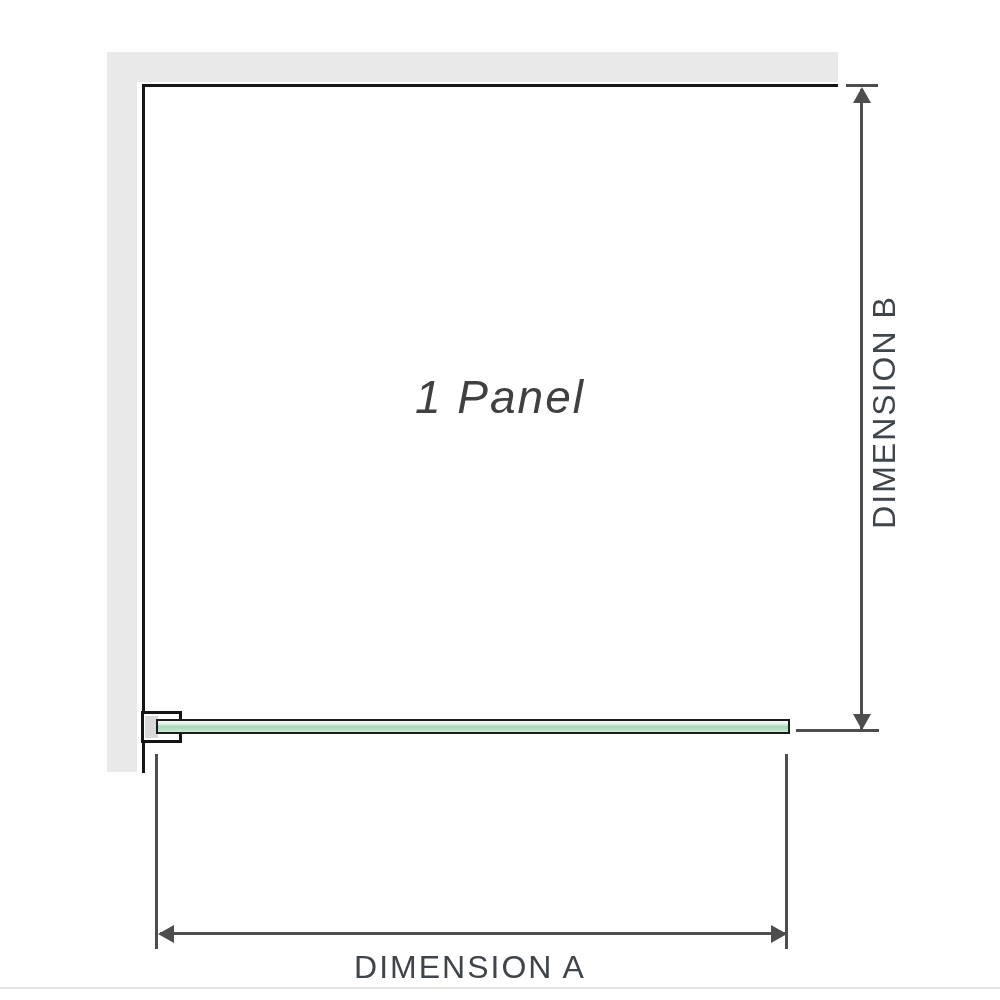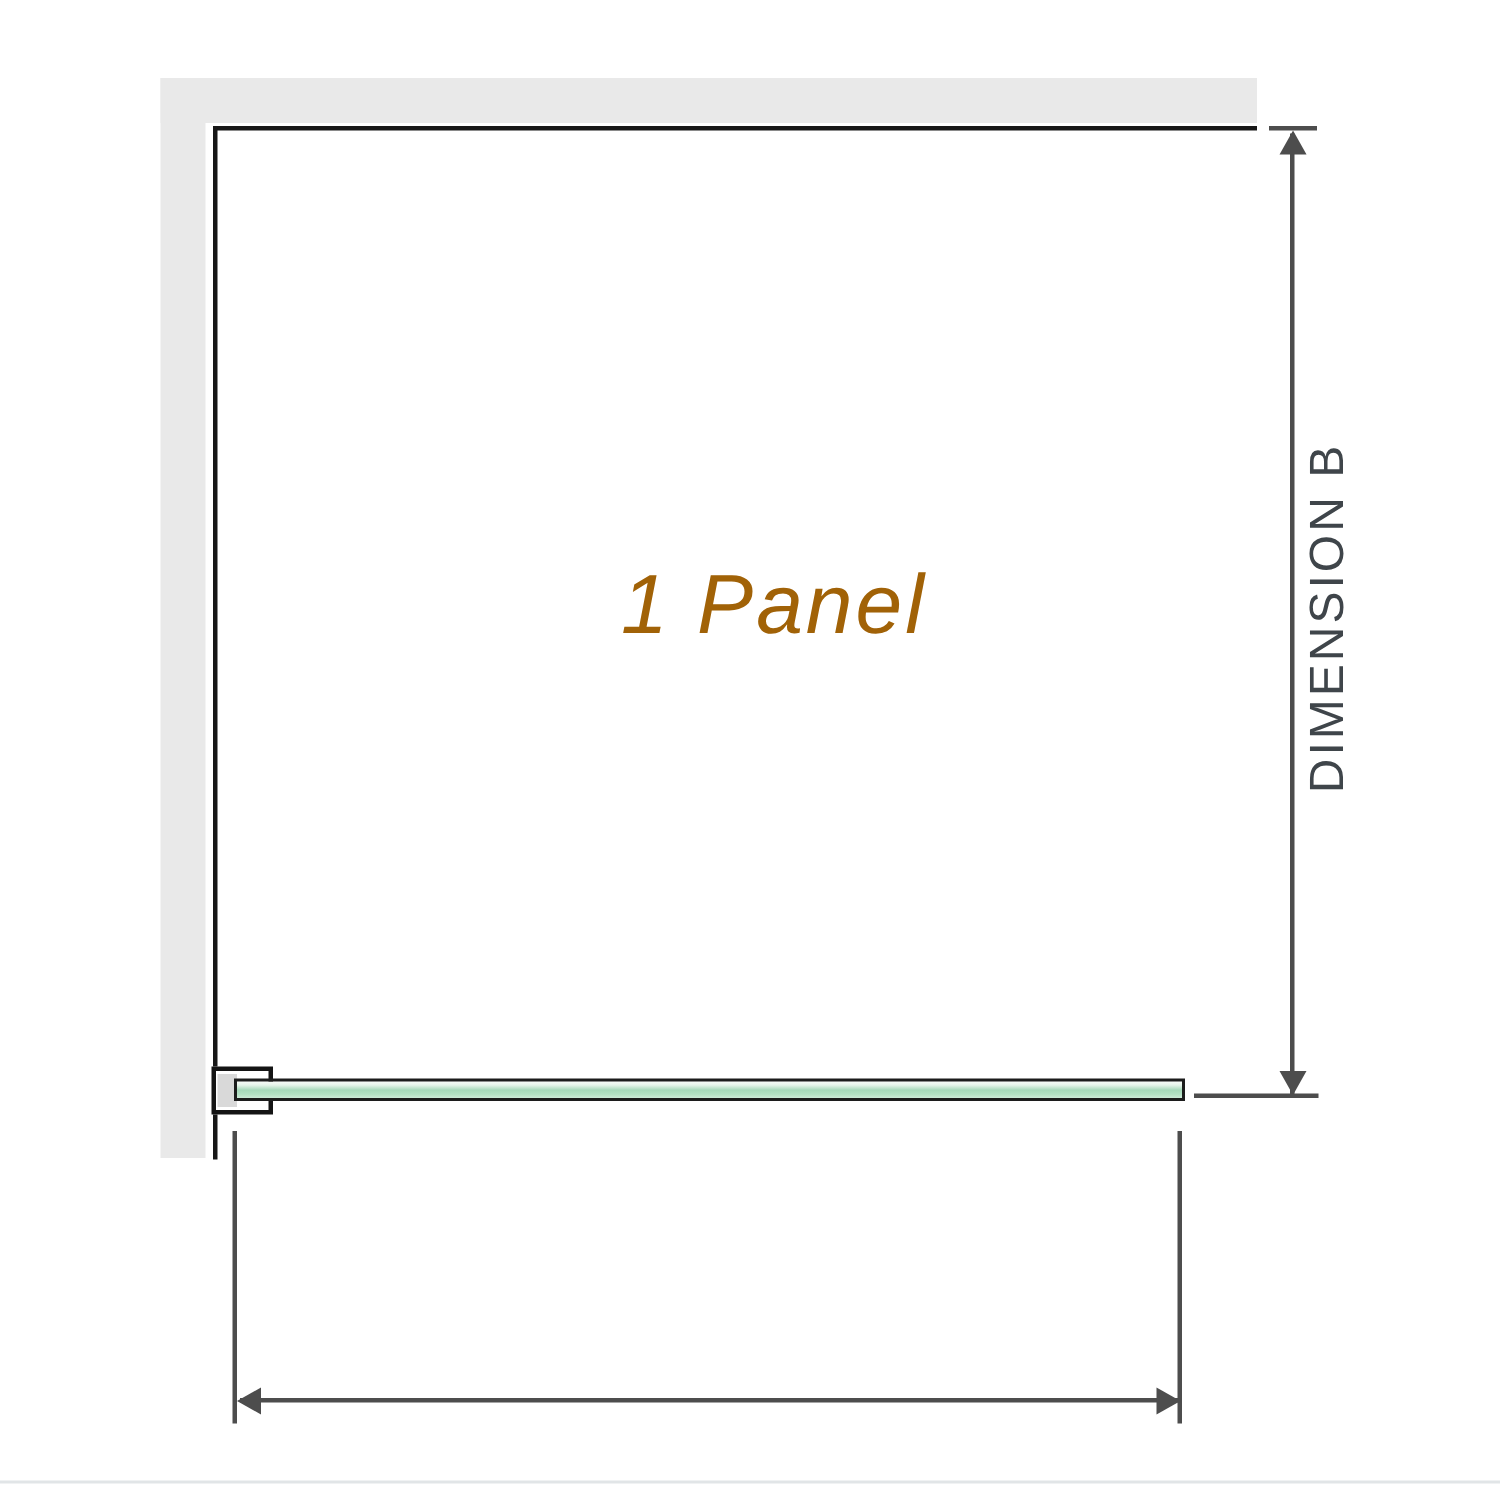--- a/index.html
+++ b/index.html
@@ -20,26 +20,26 @@
   .wall-top  { left: 107px; top: 52px; width: 731px; height: 30px; }
   .wall-left { left: 107px; top: 52px; width: 30px;  height: 720px; }
 
   
   .edge { background: #171717; }
   .edge-top  { left: 142px; top: 84px; width: 696px; height: 3px; }
   .edge-left { left: 142px; top: 84px; width: 3px;   height: 689px; }
 
   
   .panel-label {
-    left: 316px; top: 370px; width: 400px;
+    left: 300px; top: 370px; width: 400px;
     text-align: center;
-    font-size: 56px;
+    font-size: 46px;
     font-style: italic;
     letter-spacing: 2px;
-    color: #a16207;
+    color: #404040;
   }
 
   
   .glass {
     left: 156px; top: 719px; width: 634px; height: 15px;
     box-sizing: border-box;
     border: 2px solid #1c1c1c;
     background: linear-gradient(180deg,
       #f7fbf8 0%, #e6f4ea 22%, #a6d9ba 52%, #b4e1c4 78%, #cdebd8 100%);
     z-index: 3;
@@ -141,16 +141,17 @@
   <div class="abs dim dimB-line"></div>
   <div class="abs tri tri-up"></div>
   <div class="abs tri tri-down"></div>
   <div class="abs dim-label dimB-label">DIMENSION B</div>
 
   <div class="abs dim extA-left"></div>
   <div class="abs dim extA-right"></div>
   <div class="abs dim dimA-line"></div>
   <div class="abs tri tri-left"></div>
   <div class="abs tri tri-right"></div>
+  <div class="abs dim-label dimA-label">DIMENSION A</div>
 
   <div class="abs bottom-rule"></div>
 
 </div>
 
 </body></html>

